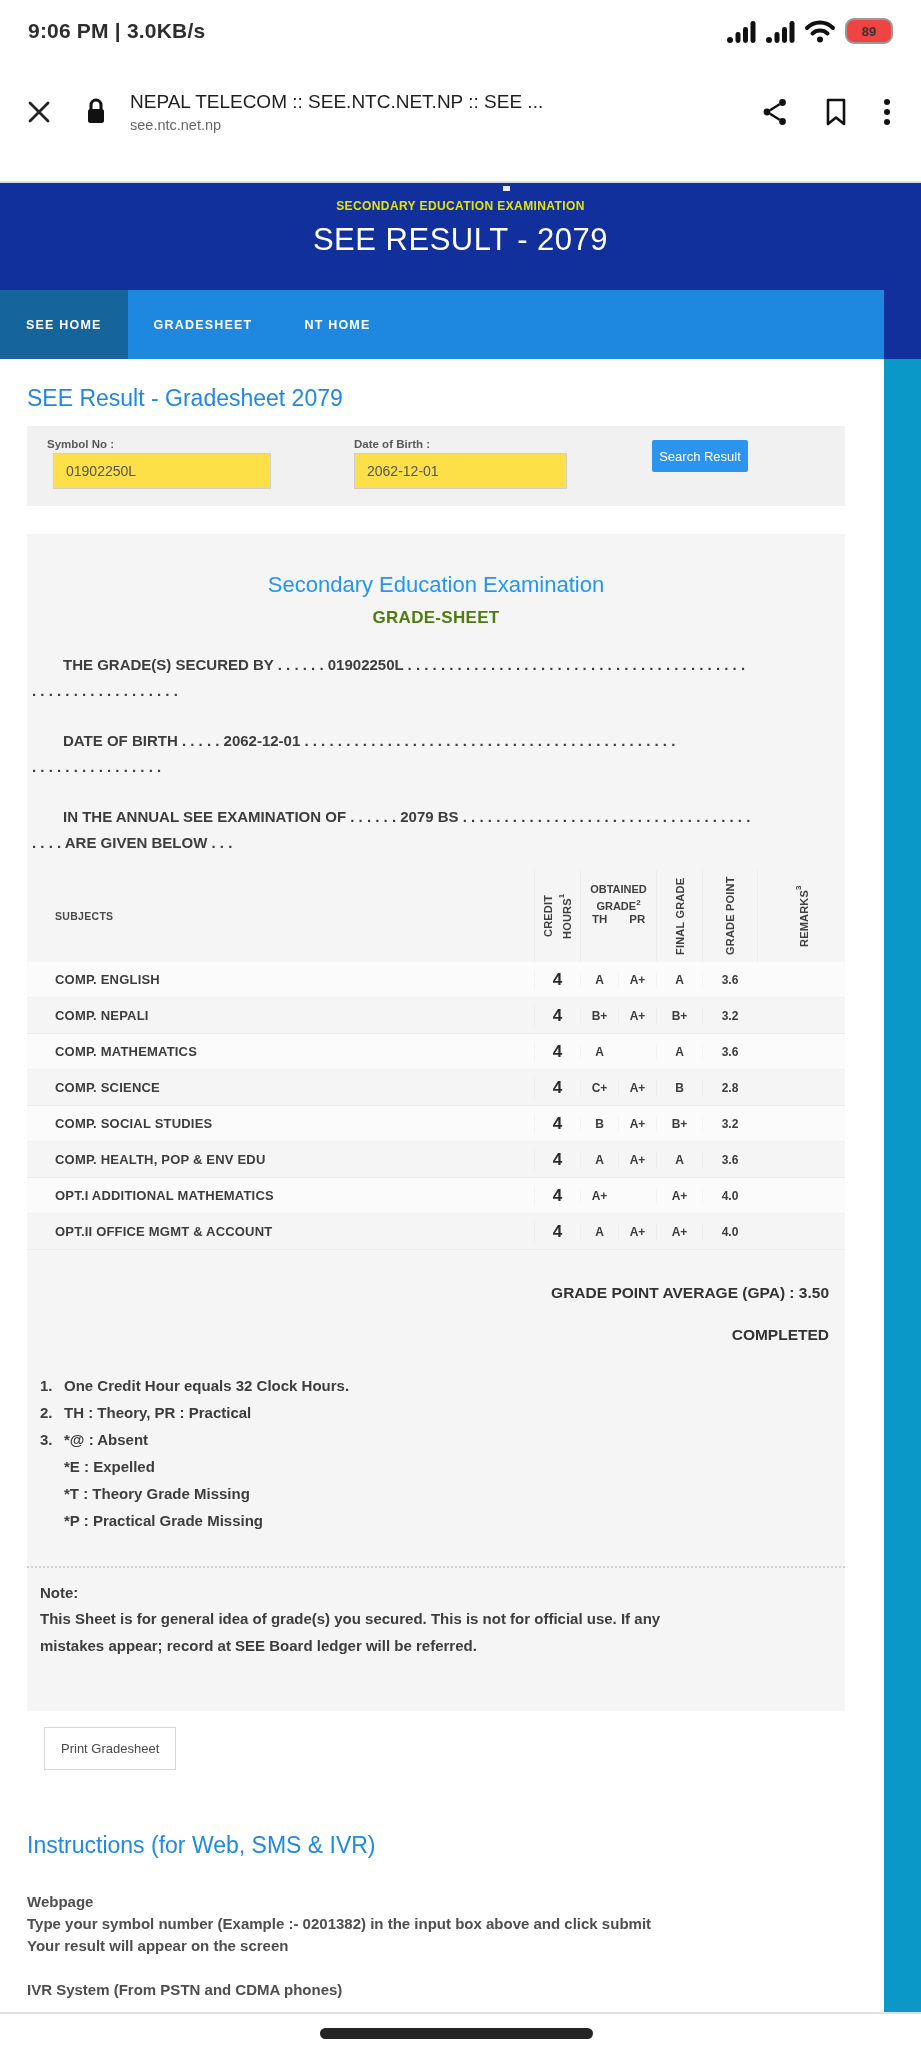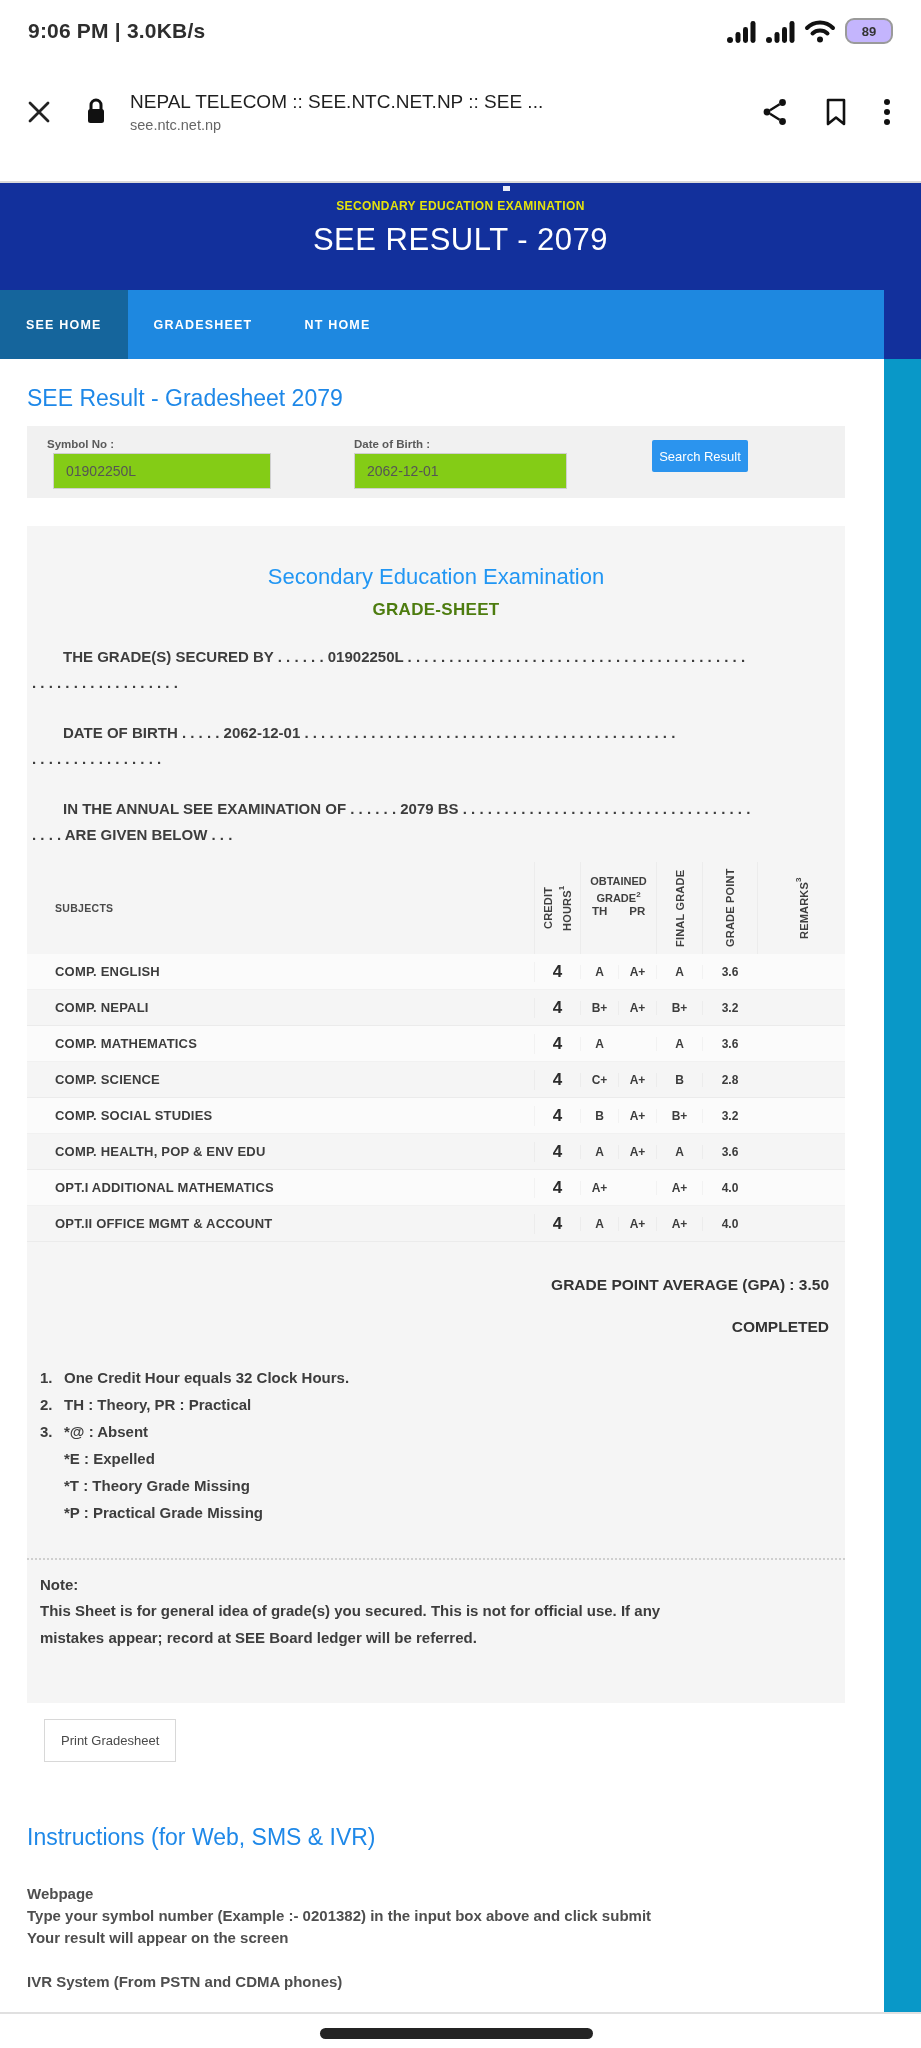--- a/index.html
+++ b/index.html
@@ -8,21 +8,21 @@
     font-family:"Liberation Sans","DejaVu Sans",sans-serif;
     background:#ffffff; position:relative; overflow:hidden; color:#222;
   }
   
   .statusbar { position:absolute; top:0; left:0; width:921px; height:62px;
     display:flex; align-items:center; justify-content:space-between; padding:0 28px; }
   .status-left { font-size:21px; font-weight:600; color:#2e2e2e; letter-spacing:.2px; }
   .status-right { display:flex; align-items:center; gap:9px; }
   .battery-pill { min-width:48px; height:26px; border:2px solid #9a9a9a; border-radius:9px;
     display:flex; align-items:center; justify-content:center; font-size:13px; font-weight:600; color:#333;
-    padding:0 8px; background:#c4b5fd;text-align:center; }
+    padding:0 8px; background:#ef4444;text-align:center; }
   
   .browserbar { position:absolute; top:62px; left:0; width:921px; height:100px;
     display:flex; align-items:center; padding:0 26px; gap:10px; }
   .bb-icon { flex:0 0 auto; display:flex; align-items:center; justify-content:center; }
   .bb-title-wrap { flex:1 1 auto; overflow:hidden; padding-left:12px; }
   .bb-title { font-size:19px; color:#1f1f1f; white-space:nowrap; overflow:hidden; }
   .bb-url { font-size:14.5px; color:#666; margin-top:4px; }
   .bb-actions { display:flex; align-items:center; gap:34px; padding-right:4px; }
   .page-divider { position:absolute; top:181px; left:0; width:921px; height:2px; background:#dadada; }
   
@@ -35,24 +35,24 @@
   .nav { position:absolute; top:290px; left:0; width:884px; height:69px; background:#1e88e0;
     display:flex; align-items:stretch; }
   .nav-tab { display:flex; align-items:center; padding:0 26px; color:#fff; font-size:12.5px;
     font-weight:600; letter-spacing:1.2px; cursor:pointer; }
   .nav-tab.active { background:#15659c; }
   
   .content { position:absolute; top:359px; left:0; width:884px; height:1653px; background:#fff; overflow:hidden; }
   .cyan-strip { position:absolute; top:359px; left:884px; width:37px; height:1653px; background:#0998c8; }
   .result-heading { margin:26px 0 0 27px; font-size:23px; font-weight:400; color:#1e88e8; }
   
-  .form-panel { position:relative; margin:14px 0 0 27px; width:818px; height:72px; background:#f1f1f1; }
+  .form-panel { position:relative; margin:14px 0 0 27px; width:818px; height:80px; background:#f1f1f1; }
   .form-label { position:absolute; top:12px; font-size:11.5px; font-weight:700; color:#5a5a5a; }
   .lbl-symbol { left:20px; } .lbl-dob { left:327px; }
-  .form-input { position:absolute; top:27px; height:36px; border:1px solid #cfcfcf; background:#84cc16;
+  .form-input { position:absolute; top:27px; height:36px; border:1px solid #cfcfcf; background:#fde047;
     font-size:14px; color:#555; padding:0 12px; font-family:inherit; }
   .inp-symbol { left:26px; width:218px; } .inp-dob { left:327px; width:213px; }
   .search-btn { position:absolute; top:14px; left:625px; width:96px; height:32px; background:#2b94ee;
     border:none; border-radius:2px; color:#fff; font-size:13px; font-family:inherit; cursor:pointer; }
   
   .sheet-panel { margin:28px 0 0 27px; width:818px; background:#f5f5f5; padding:38px 0 52px 0; }
   .sheet-title { text-align:center; font-size:22px; font-weight:400; color:#2196f3; }
   .sheet-subtitle { text-align:center; font-size:17px; font-weight:700; color:#4d7c0f; margin-top:10px; letter-spacing:.3px; }
   .dotgroup { margin-top:24px; padding:0 5px; }
   .dotline { font-size:15px; font-weight:700; color:#3d3d3d; line-height:26px;

